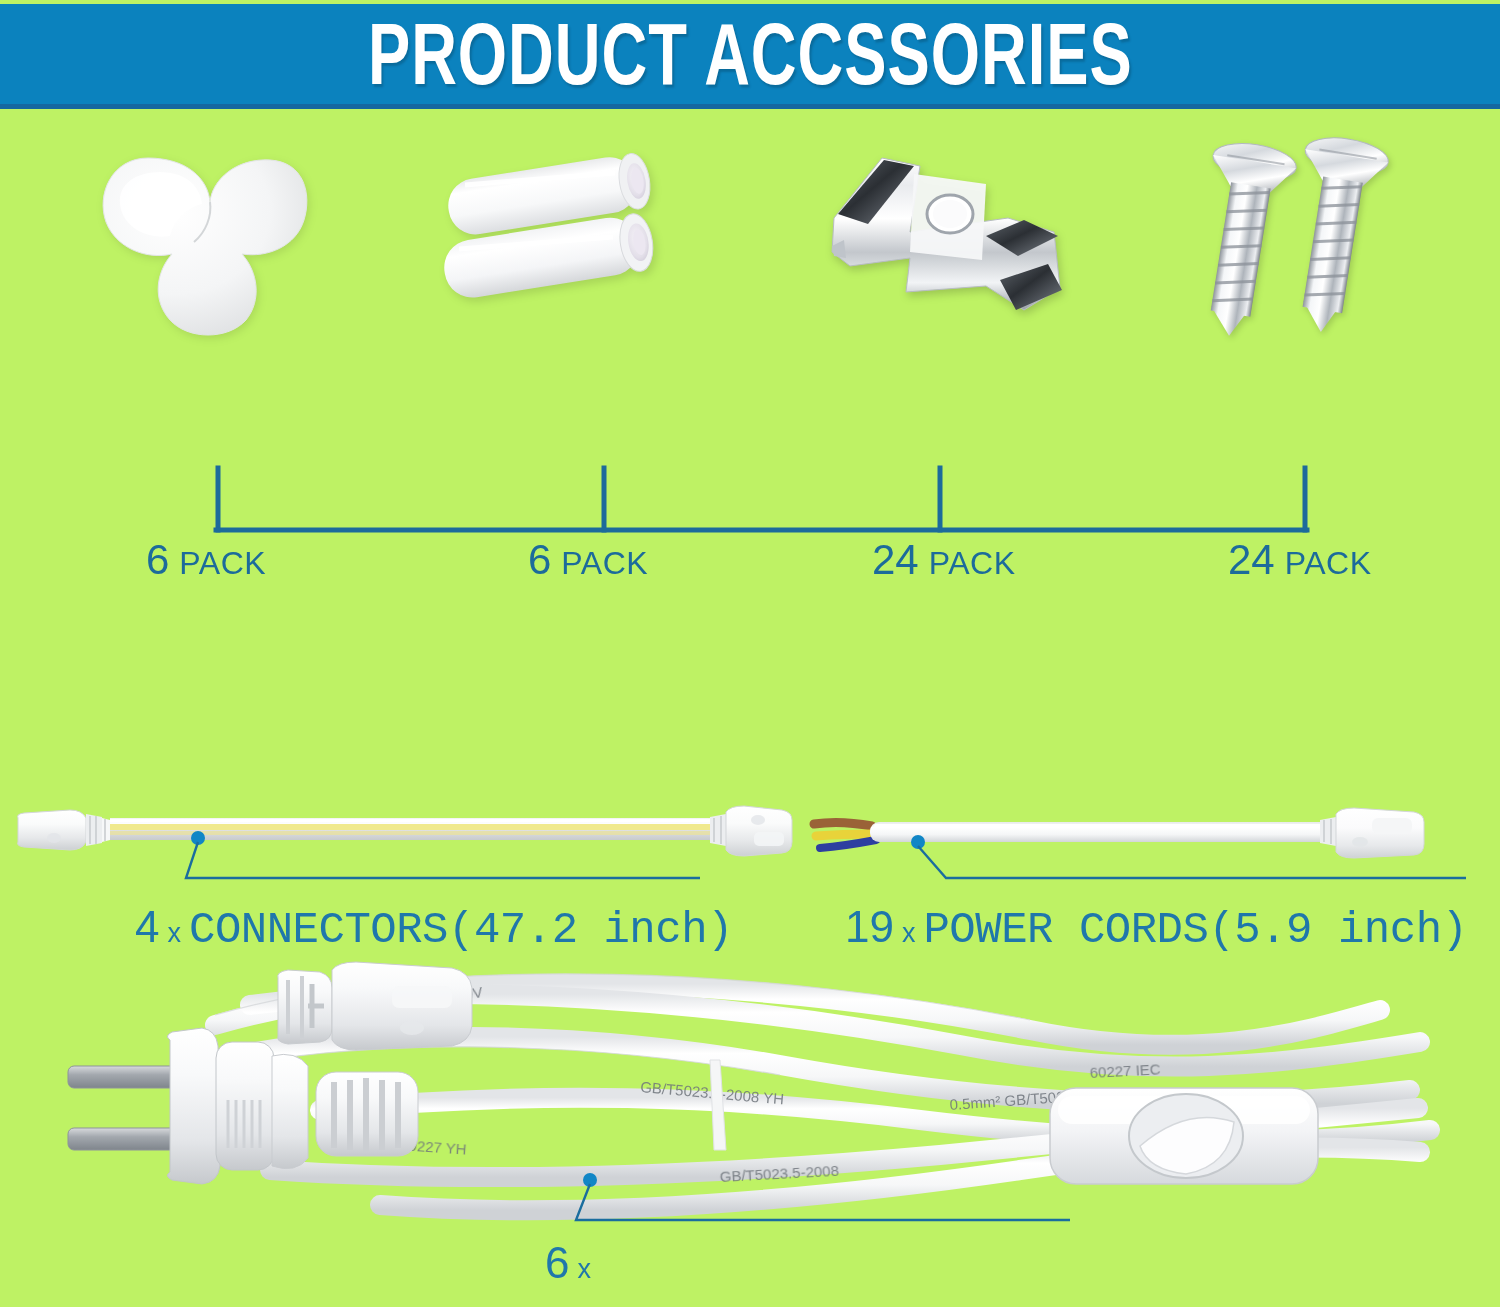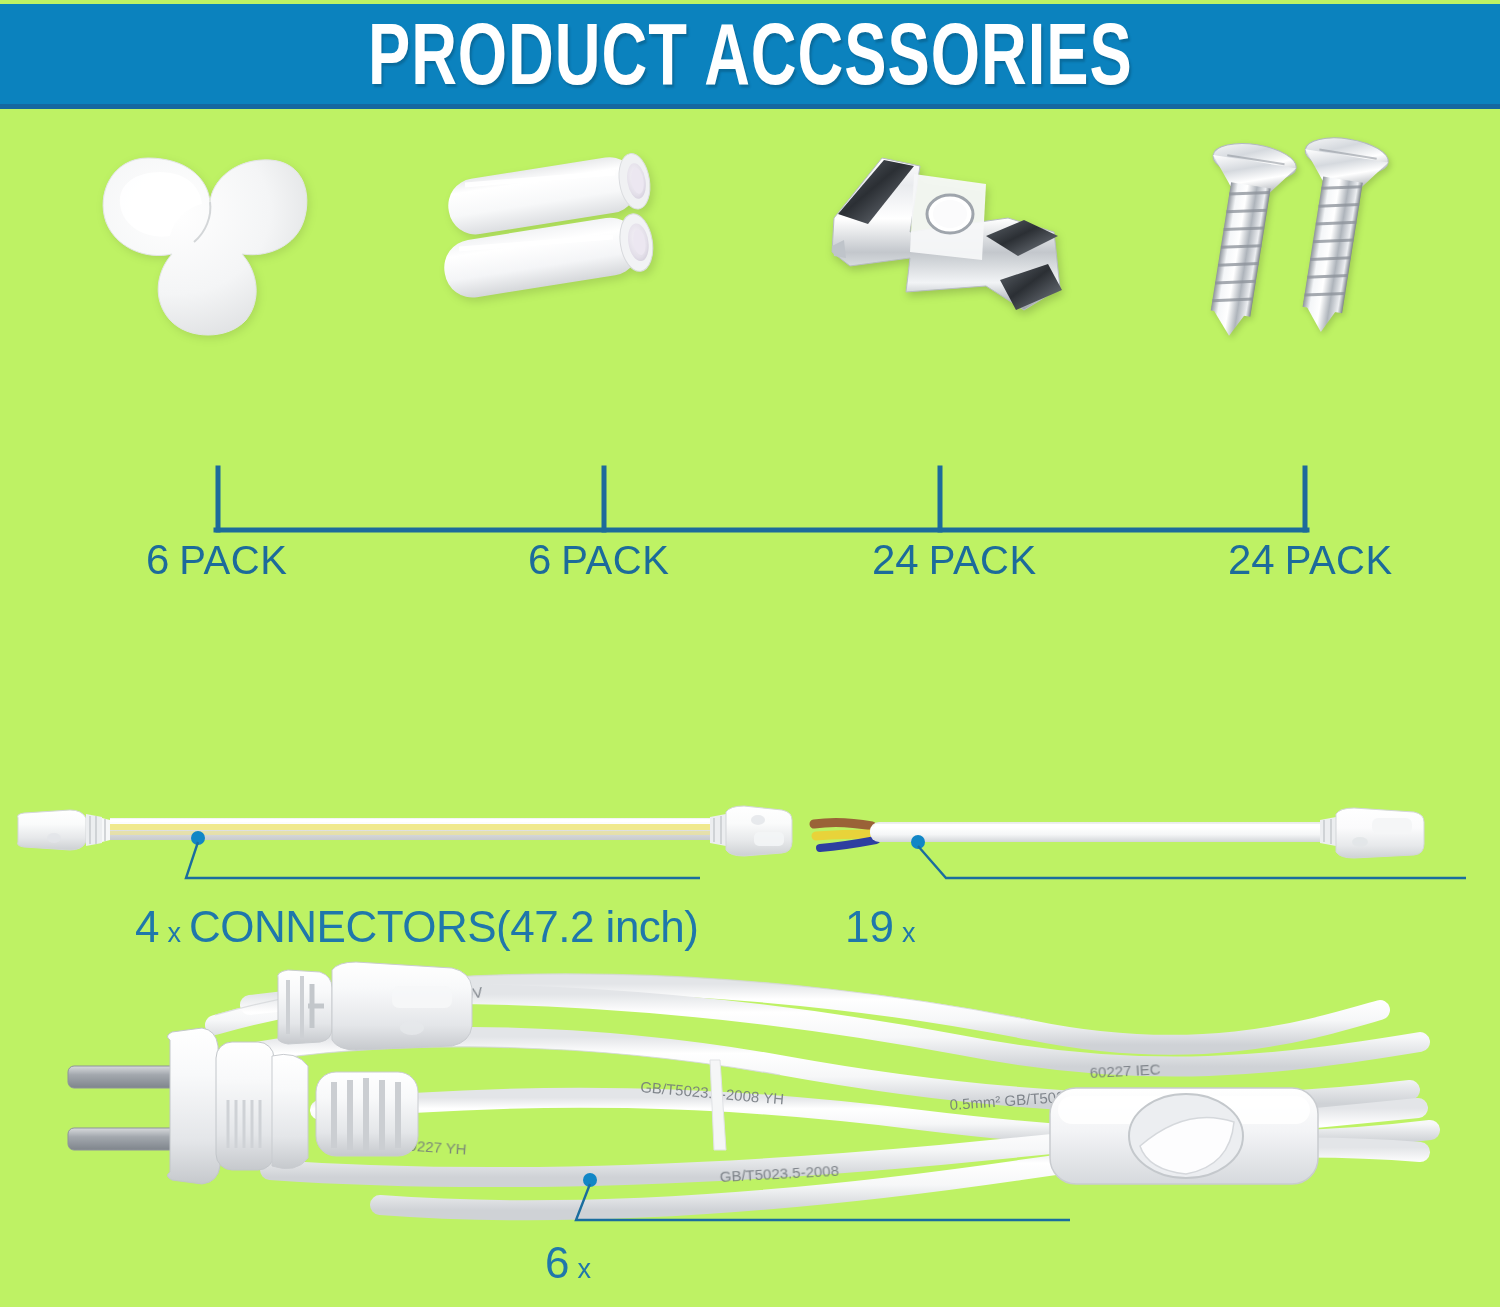--- a/index.html
+++ b/index.html
@@ -55,33 +55,33 @@
 
   
   .pack-labels { position: absolute; left: 0; top: 536px; width: 1500px; height: 60px; }
   .pack-label {
     position: absolute; top: 0;
     color: #1c6b9b;
     white-space: nowrap;
     display: flex; align-items: baseline;
   }
   .pack-num { font-size: 42px; letter-spacing: 0px; }
-  .pack-word { font-size: 40px; margin-left: 10px; letter-spacing: 0.5px; }
+  .pack-word { font-size: 32px; margin-left: 10px; letter-spacing: 0.5px; }
 
   
   .cable-row { position: absolute; left: 0; width: 1500px; }
   .caption {
     position: absolute;
     color: #1f77ab;
     white-space: nowrap;
     display: flex; align-items: baseline;
   }
   .cap-num { font-size: 44px; }
   .cap-x   { font-size: 27px; margin: 0 8px 0 8px; }
-  .cap-txt { font-size: 44px; letter-spacing: -0.5px; }
+  .cap-txt { font-size: 44px; letter-spacing: -0.5px; font-family: Liberation Mono, monospace; }
 
   svg { display: block; overflow: visible; }
 </style>
 </head>
 <body>
 
 <div class="page">
 
   <div class="banner">
     <div class="banner-title">PRODUCT ACCSSORIES</div>
@@ -376,20 +376,21 @@
     </svg>
 
     <div class="caption" style="left:135px;top:122px">
       <span class="cap-num">4</span>
       <span class="cap-x">x</span>
       <span class="cap-txt">CONNECTORS(47.2 inch)</span>
     </div>
     <div class="caption" style="left:845px;top:122px">
       <span class="cap-num">19</span>
       <span class="cap-x">x</span>
+      <span class="cap-txt">POWER CORDS(5.9 inch)</span>
     </div>
   </div>
 
   <div class="cable-row" style="top:960px;height:347px">
 
     <svg width="1460" height="260" style="position:absolute;left:20px;top:10px" viewBox="0 0 1460 260">
       <defs>
         <linearGradient id="cordg" x1="0" y1="0" x2="0" y2="1">
           <stop offset="0%" stop-color="#e3e5e8"></stop>
           <stop offset="25%" stop-color="#ffffff"></stop>

